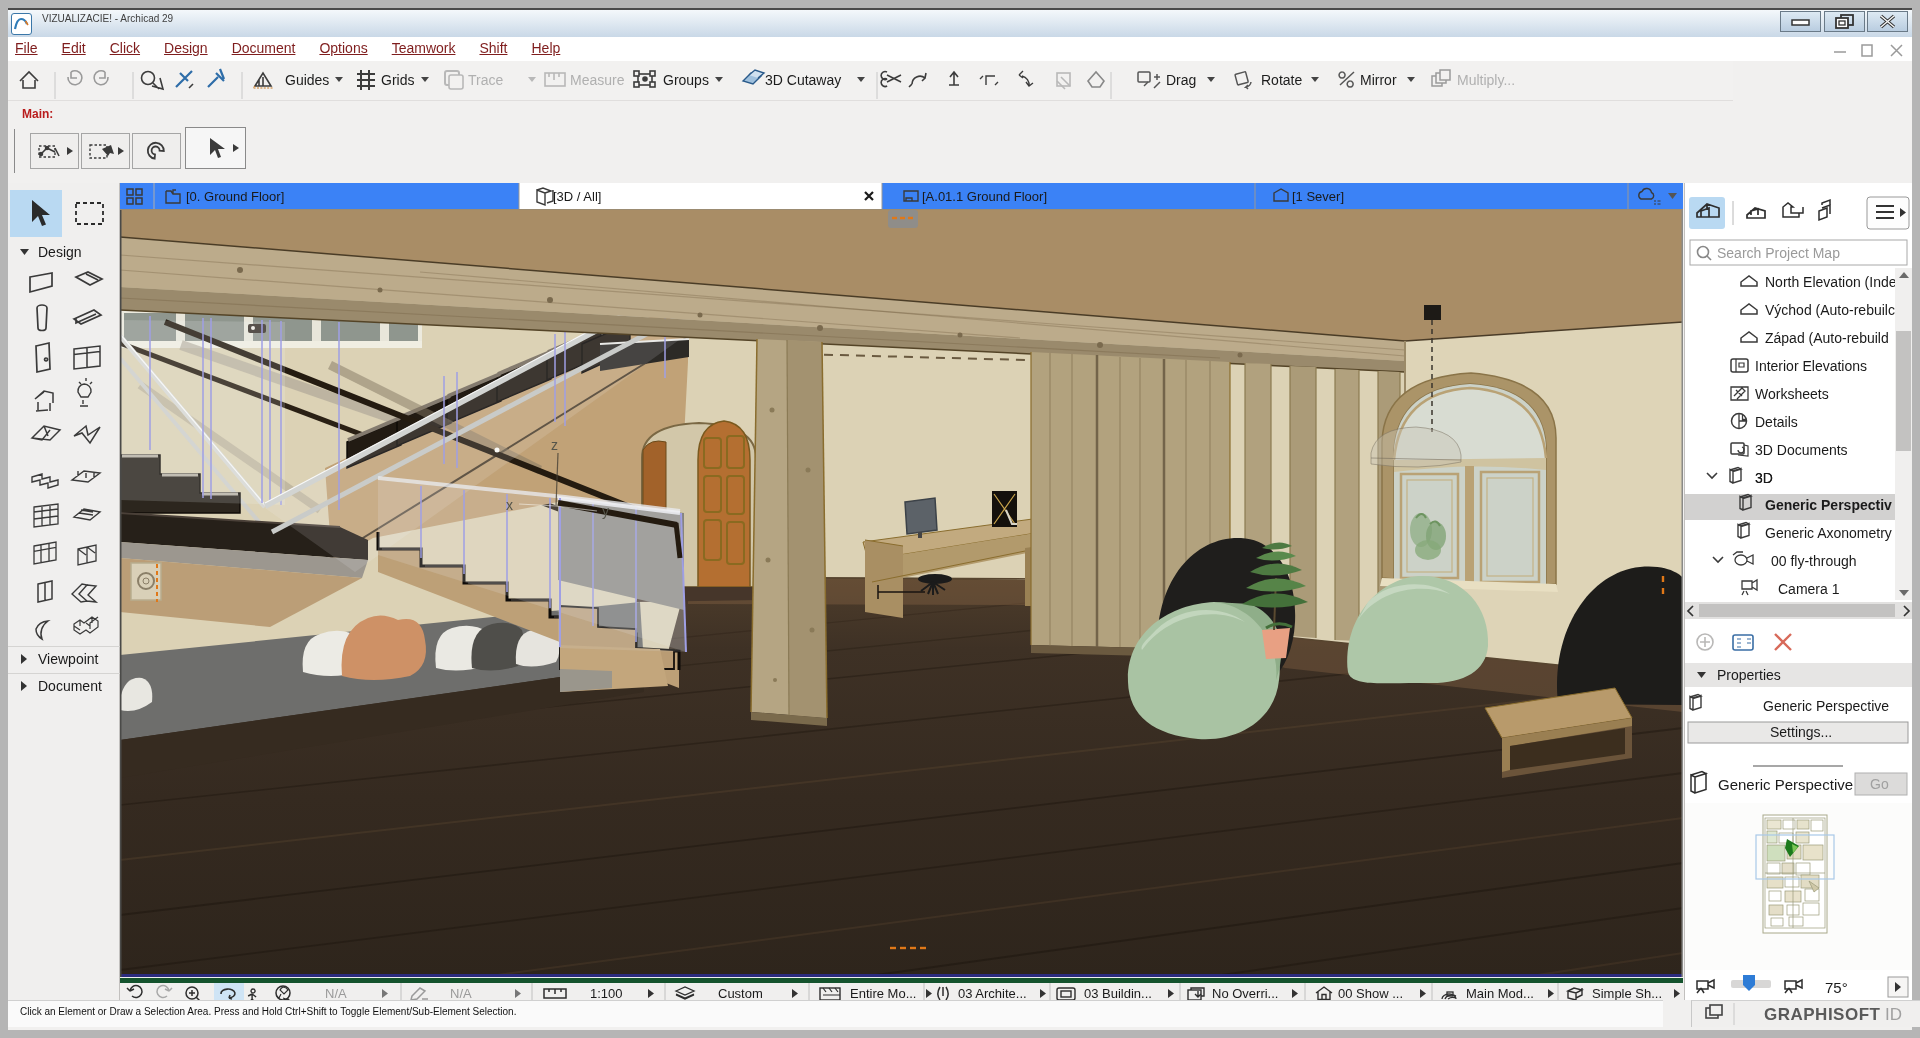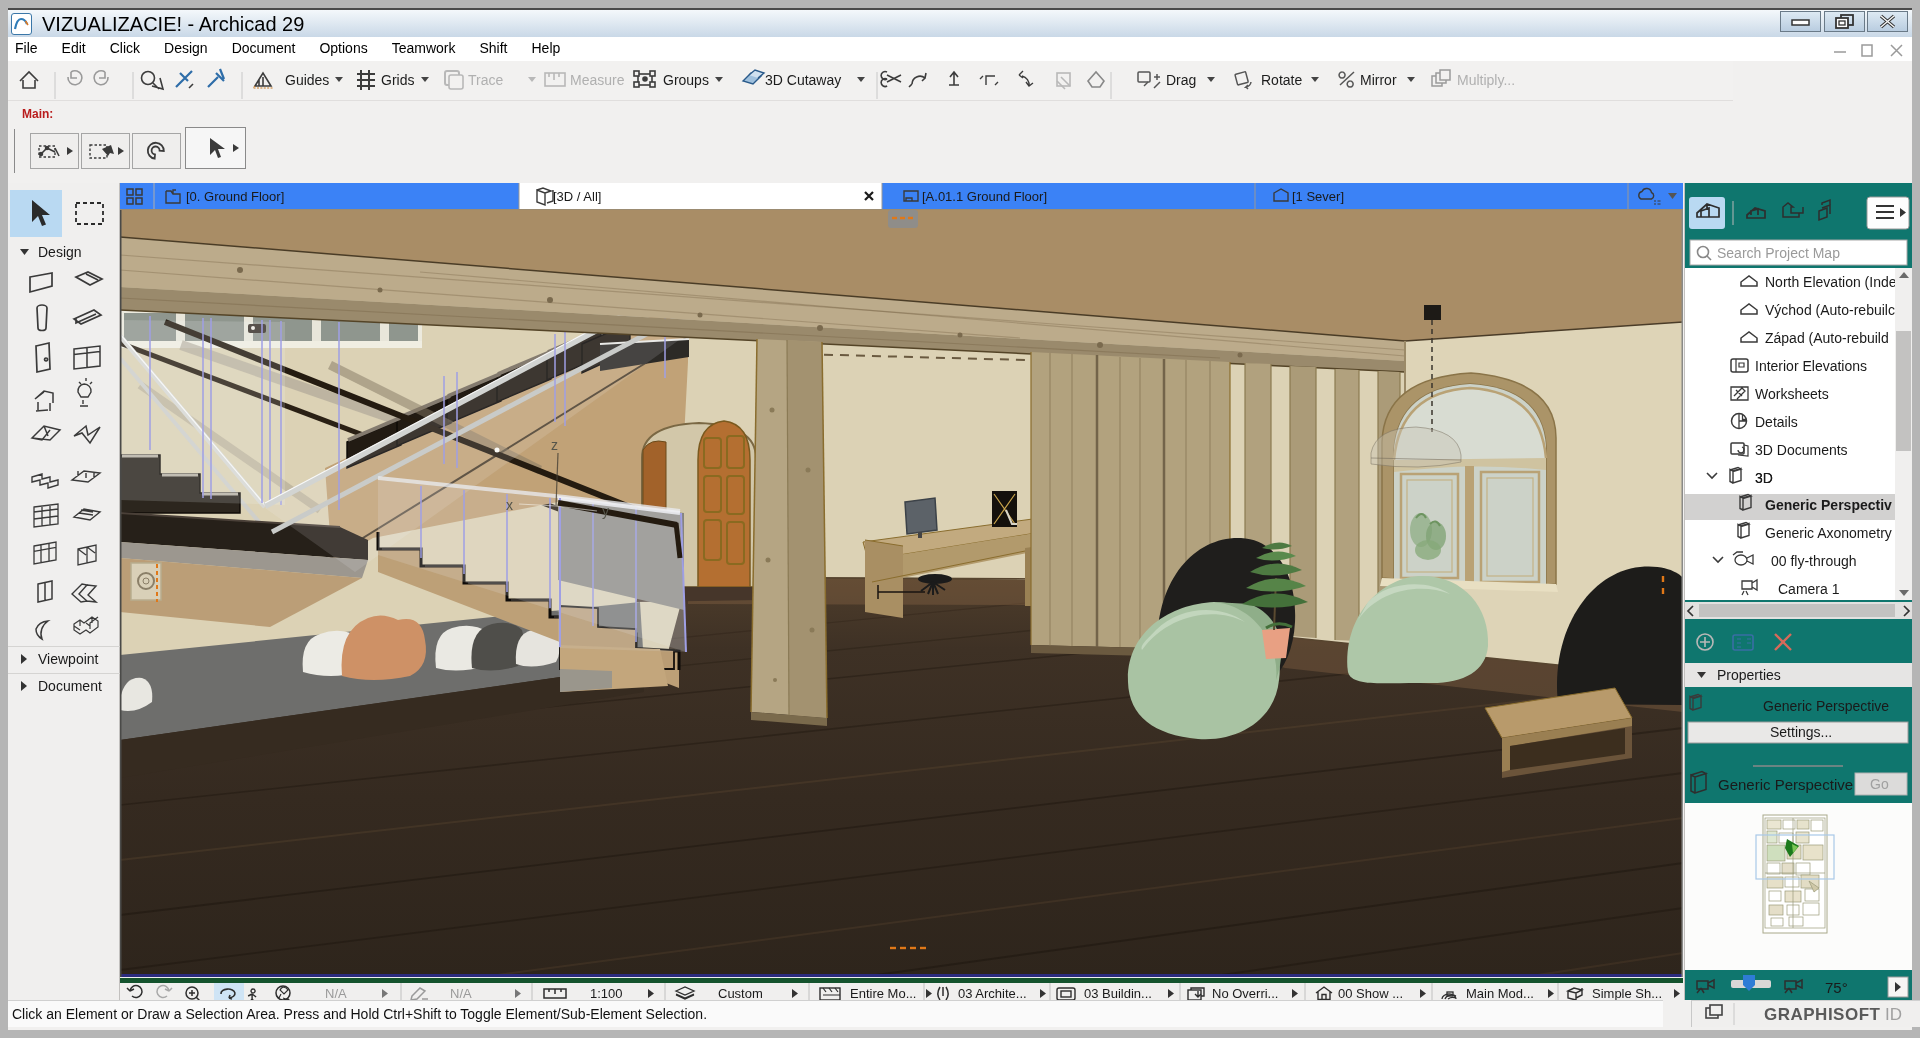--- a/index.html
+++ b/index.html
@@ -1,33 +1,33 @@
 <!DOCTYPE html>
 <html><head><meta charset="utf-8">
 <style>
 html,body{margin:0;padding:0;}
 body{width:1920px;height:1038px;background:#b5b5b5;font-family:"Liberation Sans",sans-serif;overflow:hidden;position:relative;}
 .abs{position:absolute;}
 #win{left:8px;top:8px;width:1904px;height:1020px;background:#f1f0ef;border-top:2px solid #4a4a4a;}
 #titlebar{left:8px;top:10px;width:1904px;height:27px;background:linear-gradient(#f4f8fb,#c9d8e7);}
-#titletxt{left:42px;top:13px;font-size:20px;color:#000000;text-align:right;}
+#titletxt{left:42px;top:13px;font-size:10px;color:#404040;text-align:right;}
 .winbtn{top:3px;width:41px;height:21px;background:linear-gradient(#dde9f3,#b9cde0);border:1px solid #6a7a88;box-sizing:border-box;}
 #menubar{left:8px;top:37px;width:1904px;height:24px;background:#ffffff;}
-.mi{display:inline-block;font-size:14px;color:#000000;padding:3px 7px 0 17px;}
+.mi{display:inline-block;font-size:14px;color:#7f1d1d;padding:3px 7px 0 17px;text-decoration:underline;}
 #toolbar{left:8px;top:61px;width:1725px;height:39px;background:#f2f1f0;border-bottom:1px solid #e0dedd;}
 #mainrow{left:8px;top:101px;width:1904px;height:81px;background:#f1f0ef;}
 #mainlbl{left:14px;top:6px;font-size:12px;font-weight:bold;color:#b91c1c;}
 .palbtn{top:32px;height:36px;background:#efeeed;border:1px solid #a5a5a5;box-sizing:border-box;}
 #toolbox{left:8px;top:183px;width:112px;height:817px;background:#f0efee;border-right:1px solid #c2c0be;box-sizing:border-box;}
 #tabbar{left:120px;top:183px;width:1563px;height:27px;background:#3b82f6;border-bottom:1px solid #9b8b71;box-sizing:border-box;}
 #viewport{left:120px;top:210px;width:1563px;height:767px;background:#ddd2b4;}
 #quickbar{left:120px;top:978px;width:1563px;height:22px;background:#f0efee;border-top:5px solid #14532d;box-sizing:border-box;}
 #hintbar{left:8px;top:1000px;width:1655px;height:27px;background:#fafafa;border-top:1px solid #d0d0d0;box-sizing:border-box;}
-#hinttxt{left:4px;top:5px;font-size:14px;color:#111;}
-#rpanel{left:1684px;top:183px;width:228px;height:817px;background:#0f766e;border-left:1px solid #c2c0be;box-sizing:border-box;}
+#hinttxt{left:12px;top:5px;font-size:10px;color:#111;}
+#rpanel{left:1684px;top:183px;width:228px;height:817px;background:#ffffff;border-left:1px solid #c2c0be;box-sizing:border-box;}
 #gsbar{left:1663px;top:1000px;width:249px;height:27px;background:#f0efee;border-top:1px solid #d0d0d0;border-left:1px solid #c8c8c8;box-sizing:border-box;margin-left:28px;}
 .na{color:#9a9a9a;font-size:13px;}
 svg{display:block;}
 </style></head>
 <body>
 <div class="abs" id="win"></div>
 <div class="abs" id="titlebar"></div>
 <div class="abs" style="left:11px;top:13px;width:19px;height:20px;background:#fff;border:1px solid #3a77a8;border-radius:3px;">
 <svg width="19" height="20">
       <path d="M3 15 Q5 5 9 5 Q13 5 15 10" stroke="#2e7cb8" stroke-width="2.2" fill="none"></path>

